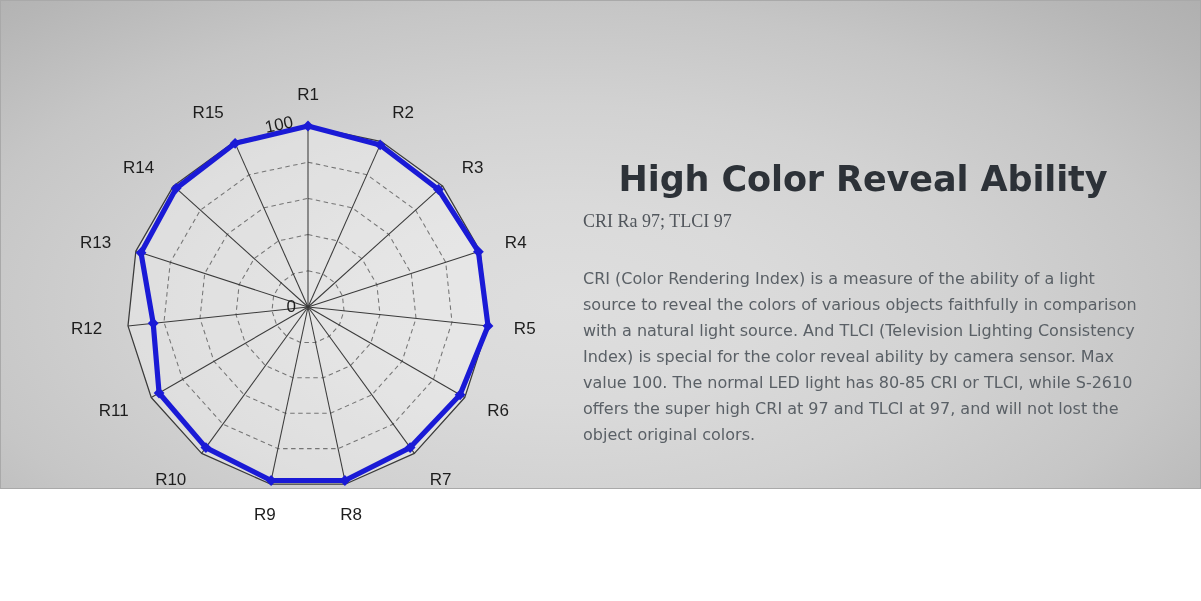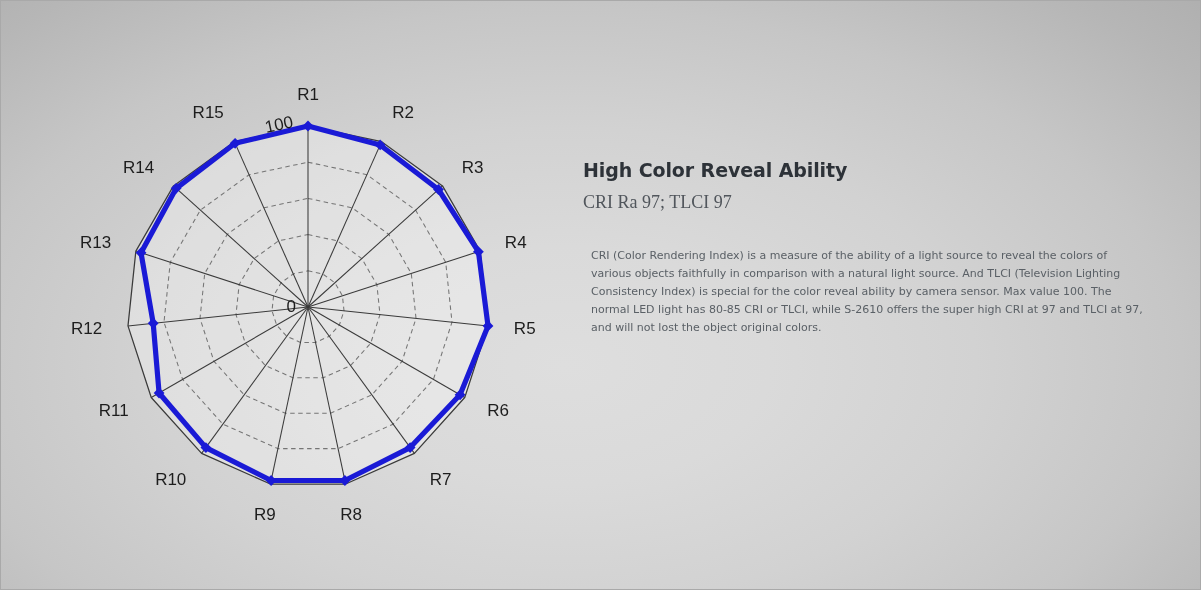--- a/index.html
+++ b/index.html
@@ -10,21 +10,21 @@
   body {
     width: 1201px;
     height: 601px;
     overflow: hidden;
     font-family: "Liberation Sans", sans-serif;
   }
 
   #stage {
     position: relative;
     width: 1201px;
-    height: 590px;
+    height: 489px;
     box-sizing: border-box;
     
     background:
       radial-gradient(ellipse 78% 92% at 47% 62%,
         #dedede 0%, #dadada 22%, #d2d2d2 44%, #c6c6c6 66%, #b6b6b6 86%, #adadad 100%),
       linear-gradient(135deg, #b0b0b0 0%, #d6d6d6 50%, #aeaeae 100%);
     border: 1px solid #a9a9a9;
   }
 
   
@@ -55,41 +55,42 @@
 
   
   #text-panel {
     position: absolute;
     left: 582px;
     top: 158px;
     width: 560px;
   }
   #title {
     font-family: "DejaVu Sans", sans-serif;
-    font-size: 19px;
+    font-size: 35px;
     font-weight: bold;
     color: #2d3238;
     letter-spacing: -0.1px;
     line-height: 1.18;
     margin: 0;
+    text-align: center;
   }
   #subtitle {
     font-family: Liberation Serif, serif;
     font-size: 18px;
     font-weight: normal;
     color: #51565c;
     margin: 11px 0 0 0;
     line-height: 1.2;
   }
   #body-copy {
     font-family: "DejaVu Sans", sans-serif;
-    font-size: 11px;
+    font-size: 16px;
     color: #5a6066;
     line-height: 1.63;
-    margin: 33px 0 0 8px;
+    margin: 33px 0 0 0;
     width: 556px;
   }
 </style>
 </head>
 <body>
 
 <div id="stage">
 
   <div id="chart-panel">
     <svg id="radar-svg" width="576" height="601" viewBox="0 0 576 601">

